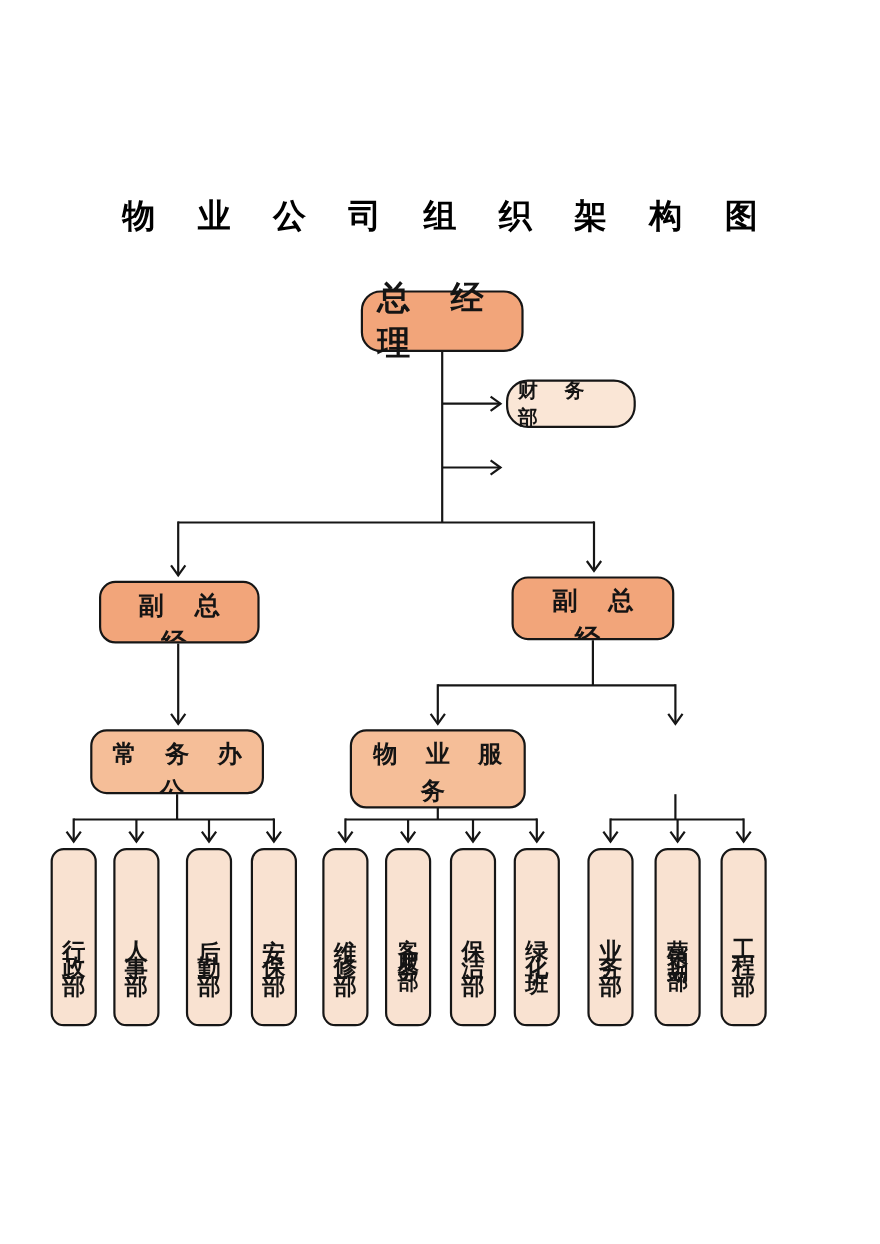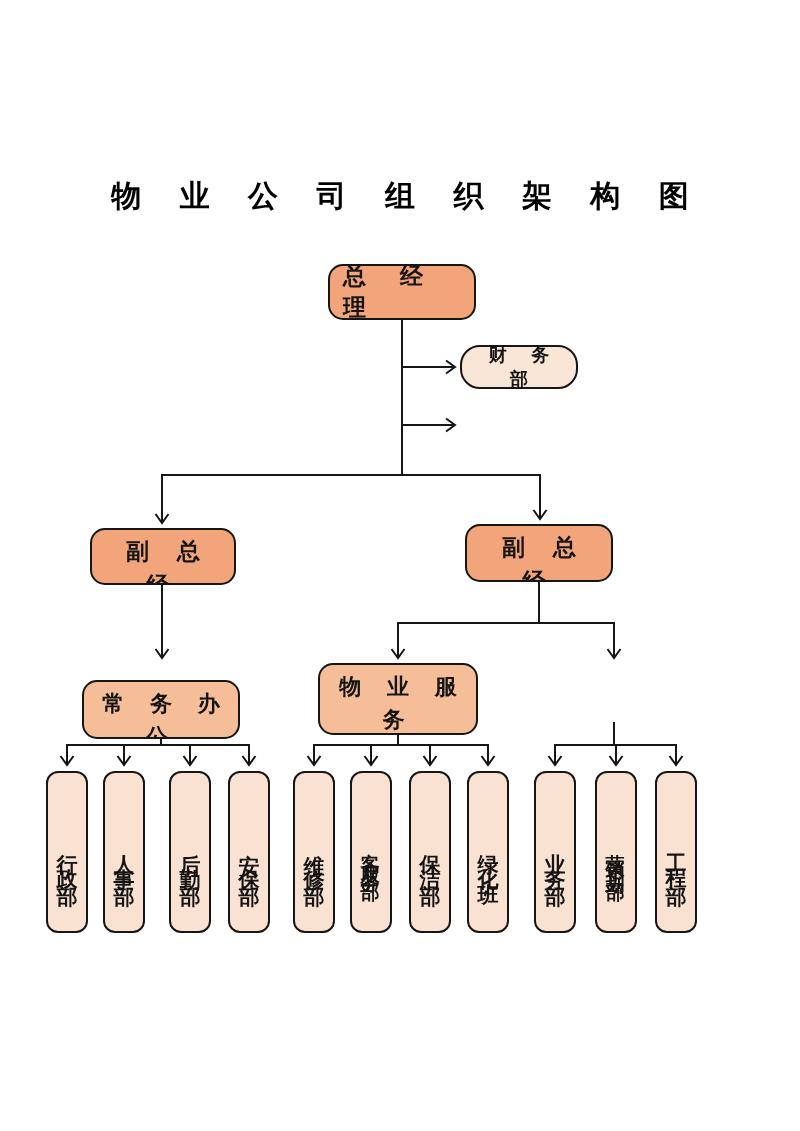--- a/index.html
+++ b/index.html
@@ -14,40 +14,40 @@
     letter-spacing:14px;text-indent:14px;color:#000;
   }
   .node{
     position:absolute;box-sizing:border-box;border:2px solid #161616;
     display:flex;align-items:center;justify-content:center;
     font-weight:bold;color:#141414;
   }
   
   .exec{background:#F2A57A;border-radius:15px;}
   .section{background:#F5BE98;border-radius:15px;}
-  .staff{background:#FAE6D6;border-radius:20px;text-align:center;}
+  .staff{background:#FAE6D6;border-radius:20px;}
   .leaf{background:#F9E2D1;border-radius:12px;}
 
-  .gm{left:328px;top:264px;width:148px;height:56px;font-size:23px;}
+  .gm{left:328px;top:264px;width:148px;height:56px;font-size:30px;border-radius:18px;}
   .gm .ls{letter-spacing:13px;padding-left:13px;}
 
   .staff1{left:460px;top:345px;width:118px;height:44px;font-size:18px;}
   .staff2{left:460px;top:404px;width:118px;height:44px;font-size:18px;}
   .staff .ls{letter-spacing:9px;padding-left:9px;}
 
   
   .twoline{display:block;overflow:hidden;text-align:center;}
   .twoline .l1{display:block;line-height:34px;padding-top:4px;letter-spacing:10px;text-indent:10px;}
 
   .dep1{left:90px; top:528px;width:146px;height:57px;font-size:23px;}
   .dep2{left:465px;top:524px;width:148px;height:58px;font-size:23px;}
 
   .sec{font-size:22px;}
   .sec .l1{line-height:33px;padding-top:5px;letter-spacing:9px;text-indent:9px;}
-  .sec1{left:82px; top:680px;width:158px;height:59px;}
+  .sec1{left:82px; top:663px;width:158px;height:59px;}
   .sec2{left:318px;top:663px;width:160px;height:72px;}
   .sec3{left:533px;top:663px;width:162px;height:59px;}
 
   .leaf{top:771px;width:42px;height:162px;}
   .leaf span{
     writing-mode:vertical-rl;text-orientation:upright;
     font-size:21px;letter-spacing:15px;padding-top:15px;line-height:42px;
   }
   .leaf.tall5 span{font-size:19px;letter-spacing:7px;padding-top:7px;line-height:42px;}
   .lf1{left:46px;}  .lf2{left:103px;} .lf3{left:169px;} .lf4{left:228px;}

